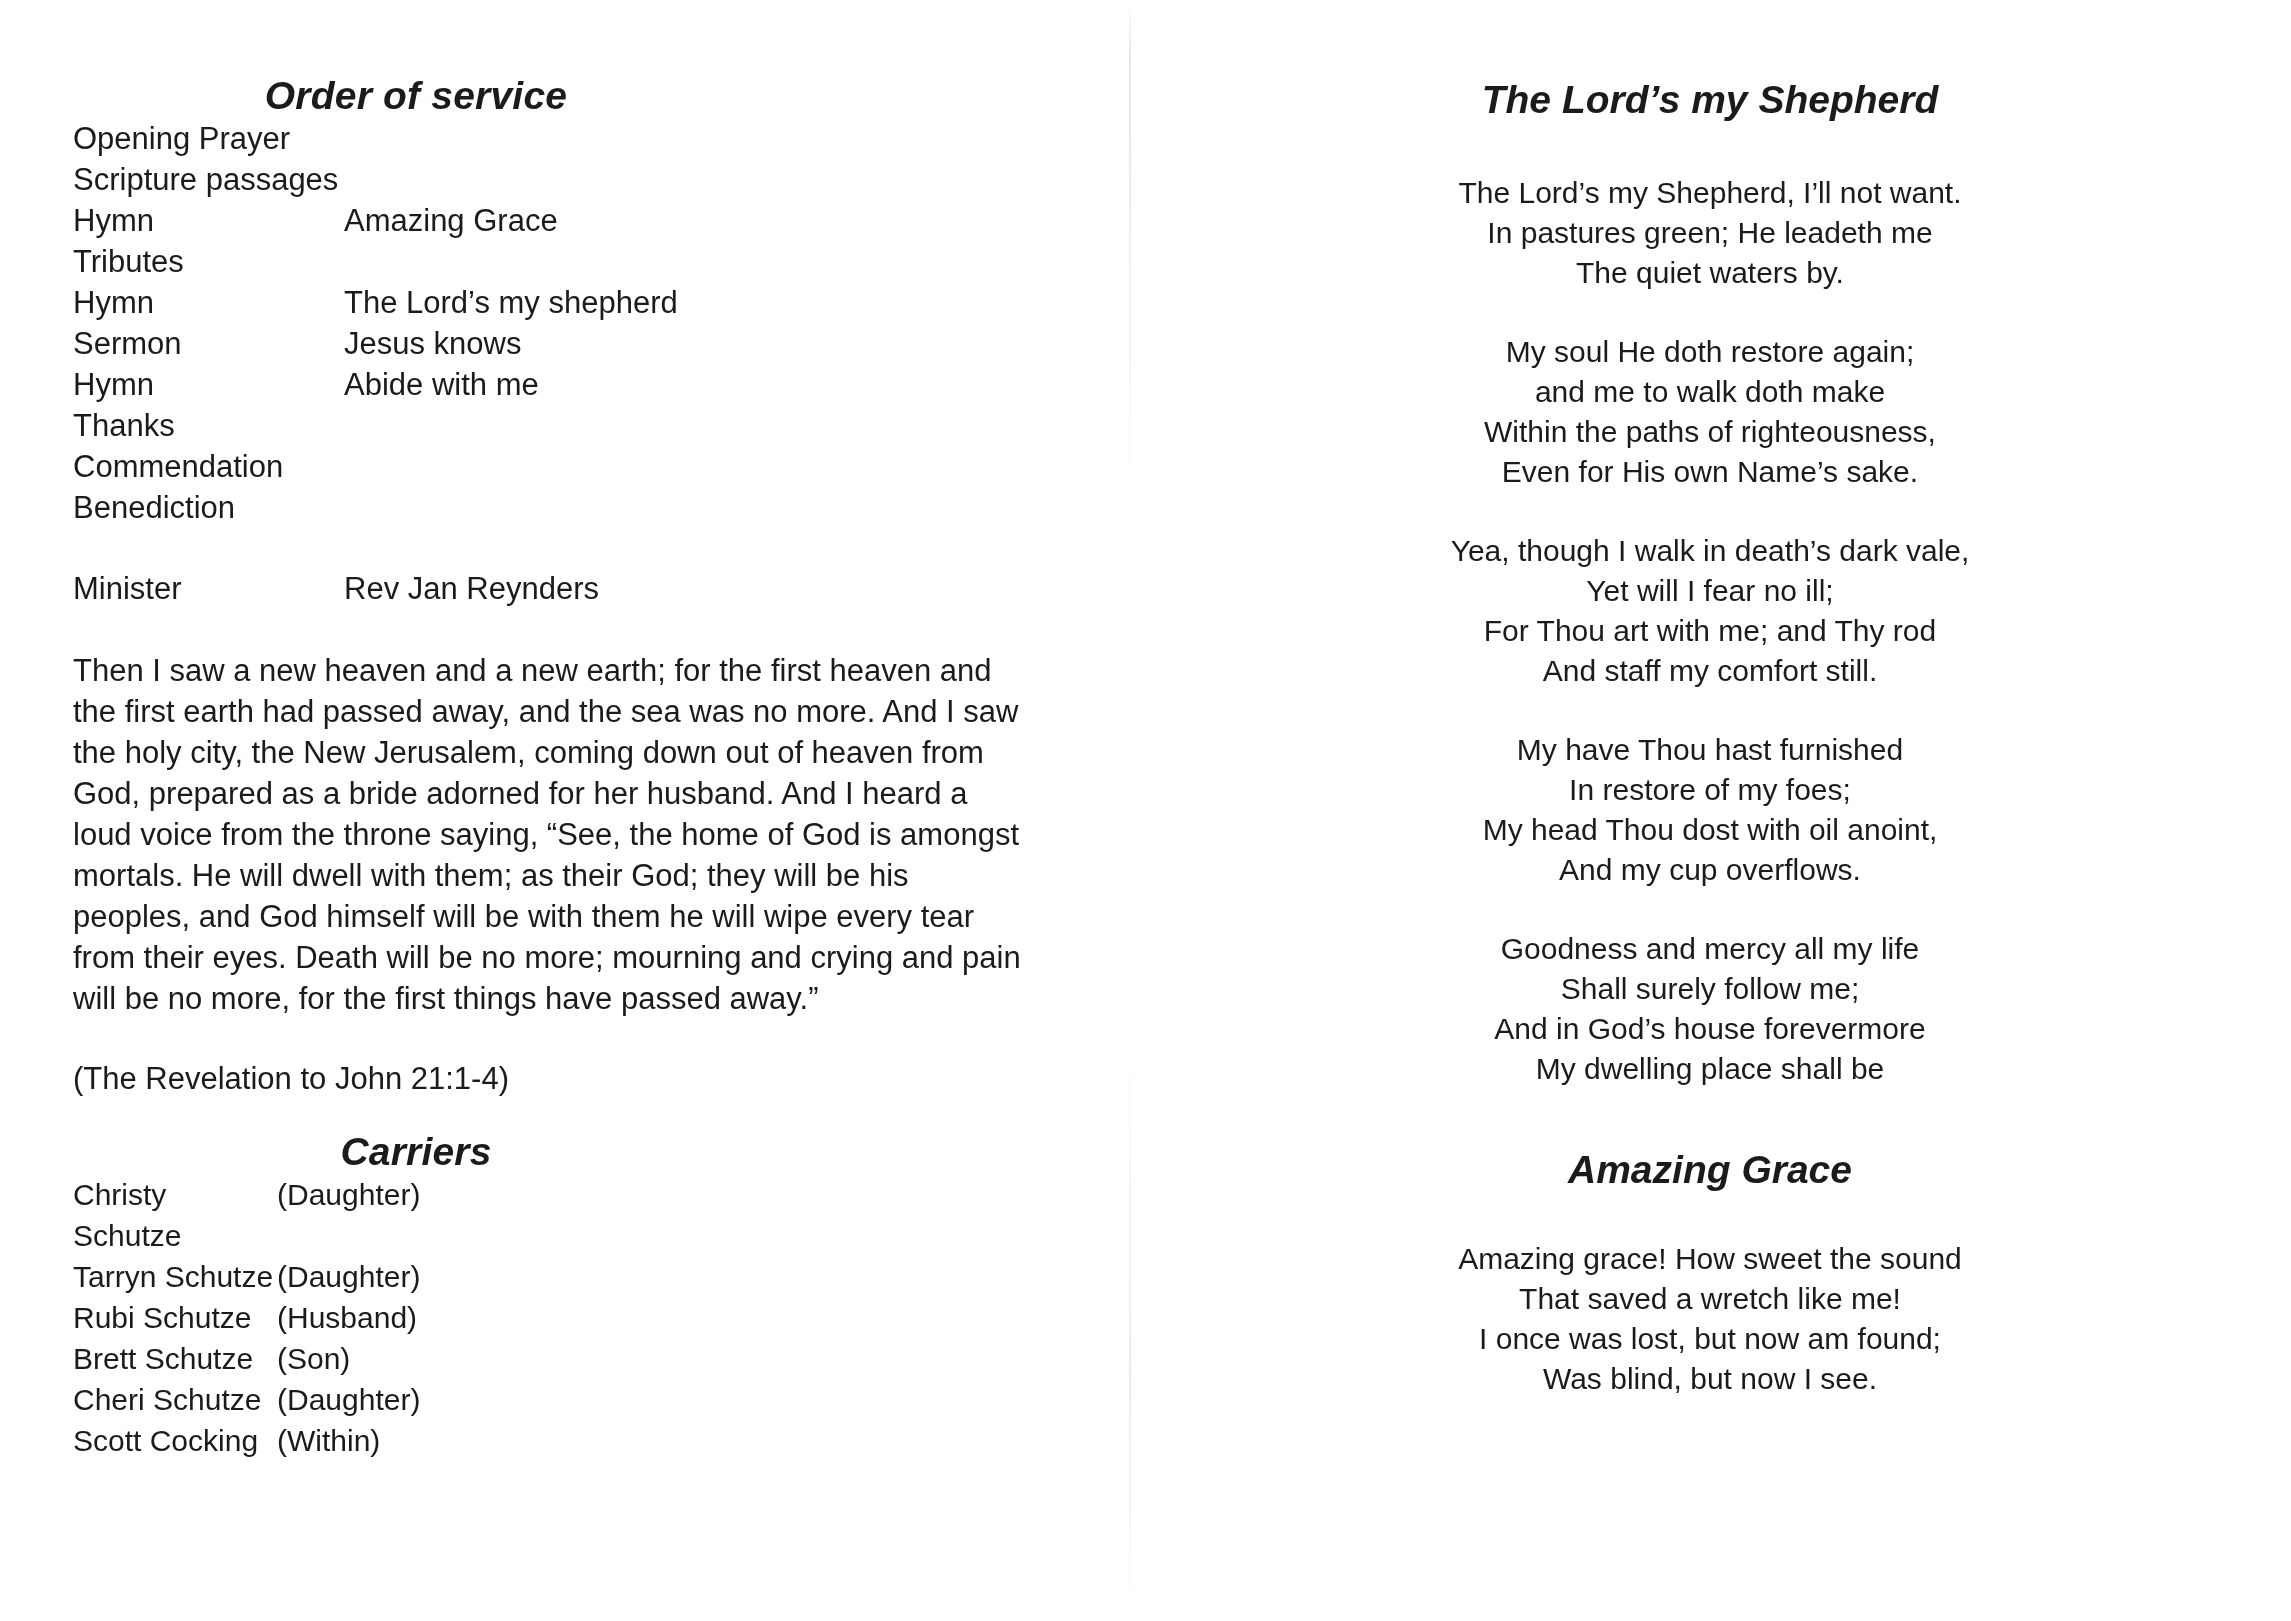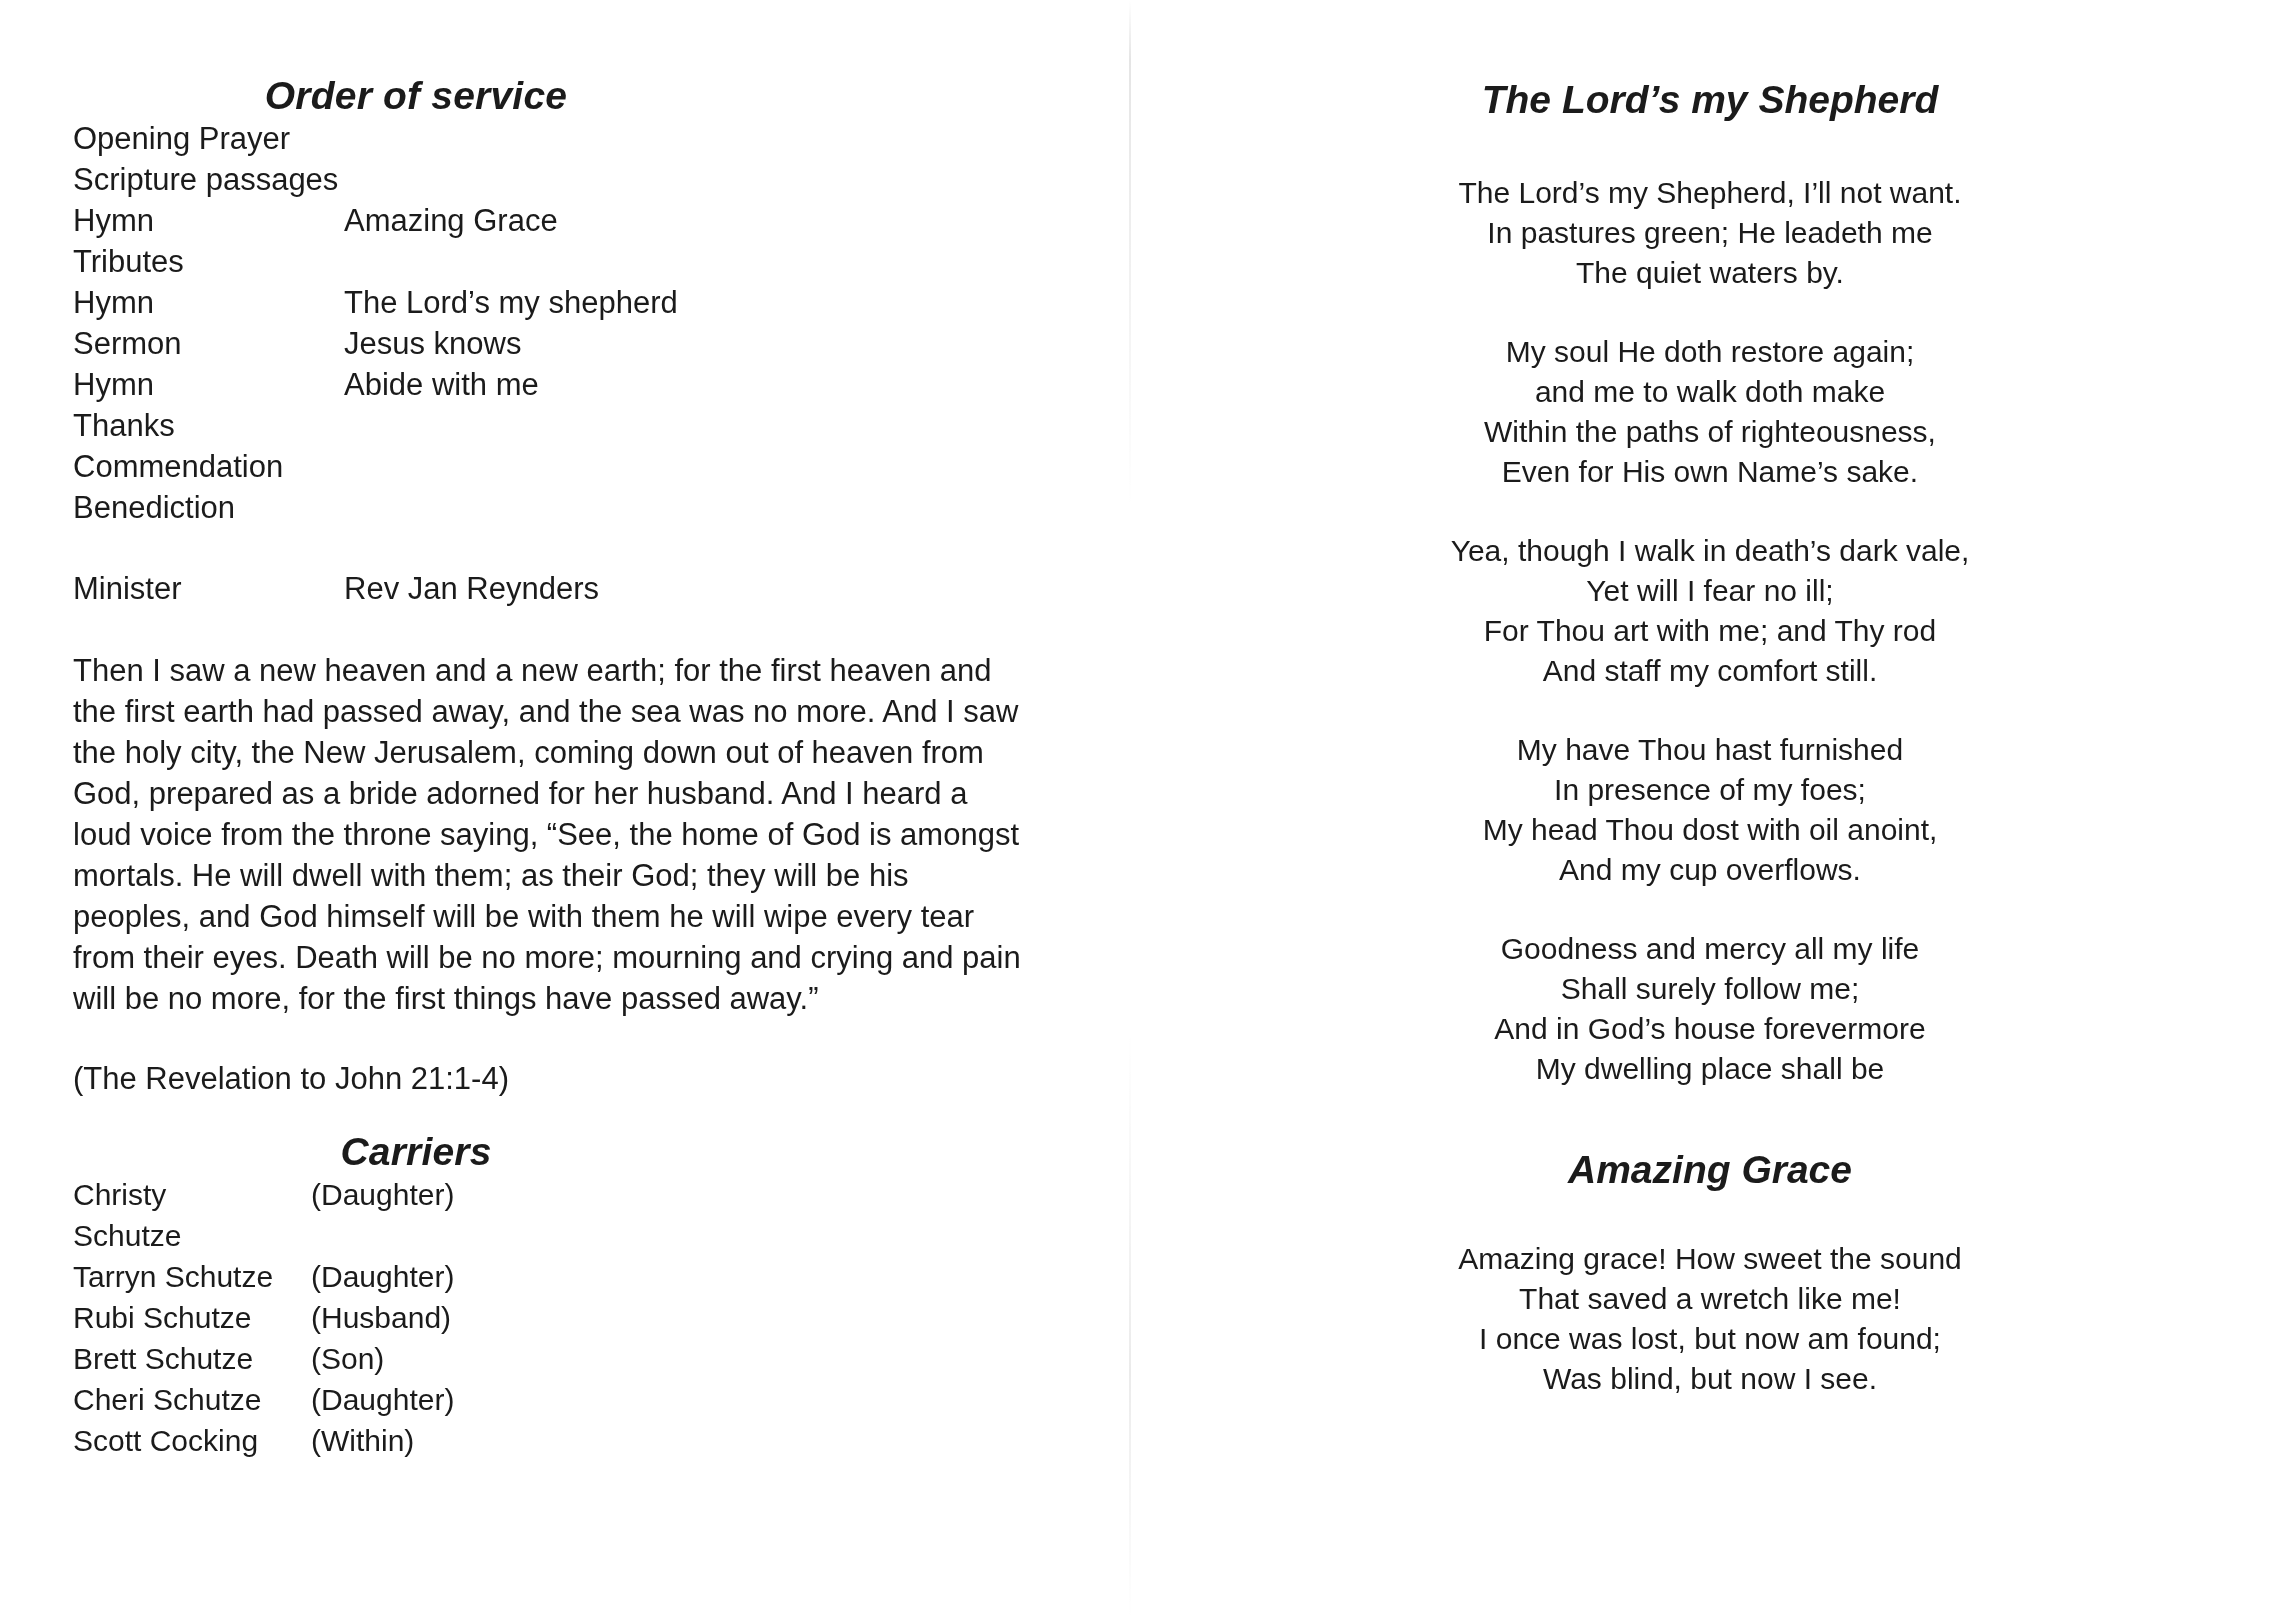--- a/index.html
+++ b/index.html
@@ -114,21 +114,20 @@
   }
   .carriers-title {
     width: 686px;
     margin-top: 53px;
     margin-bottom: 43px;
   }
   .carrier-row {
     display: flex;
     font-size: 30px;
     line-height: 41px;
-    gap: 34px;
   }
   .carrier-row .c-name {
     width: 204px;
     flex: 0 0 204px;
   }
   .carrier-row .c-rel {
     flex: 1 1 auto;
   }
 
   
@@ -276,21 +275,21 @@
 
       <div class="verse">
         <div>Yea, though I walk in death’s dark vale,</div>
         <div>Yet will I fear no ill;</div>
         <div>For Thou art with me; and Thy rod</div>
         <div>And staff my comfort still.</div>
       </div>
 
       <div class="verse">
         <div>My have Thou hast furnished</div>
-        <div>In presence of my foes;</div>
+        <div>In restore of my foes;</div>
         <div>My head Thou dost with oil anoint,</div>
         <div>And my cup overflows.</div>
       </div>
 
       <div class="verse">
         <div>Goodness and mercy all my life</div>
         <div>Shall surely follow me;</div>
         <div>And in God’s house forevermore</div>
         <div>My dwelling place shall be</div>
       </div>

